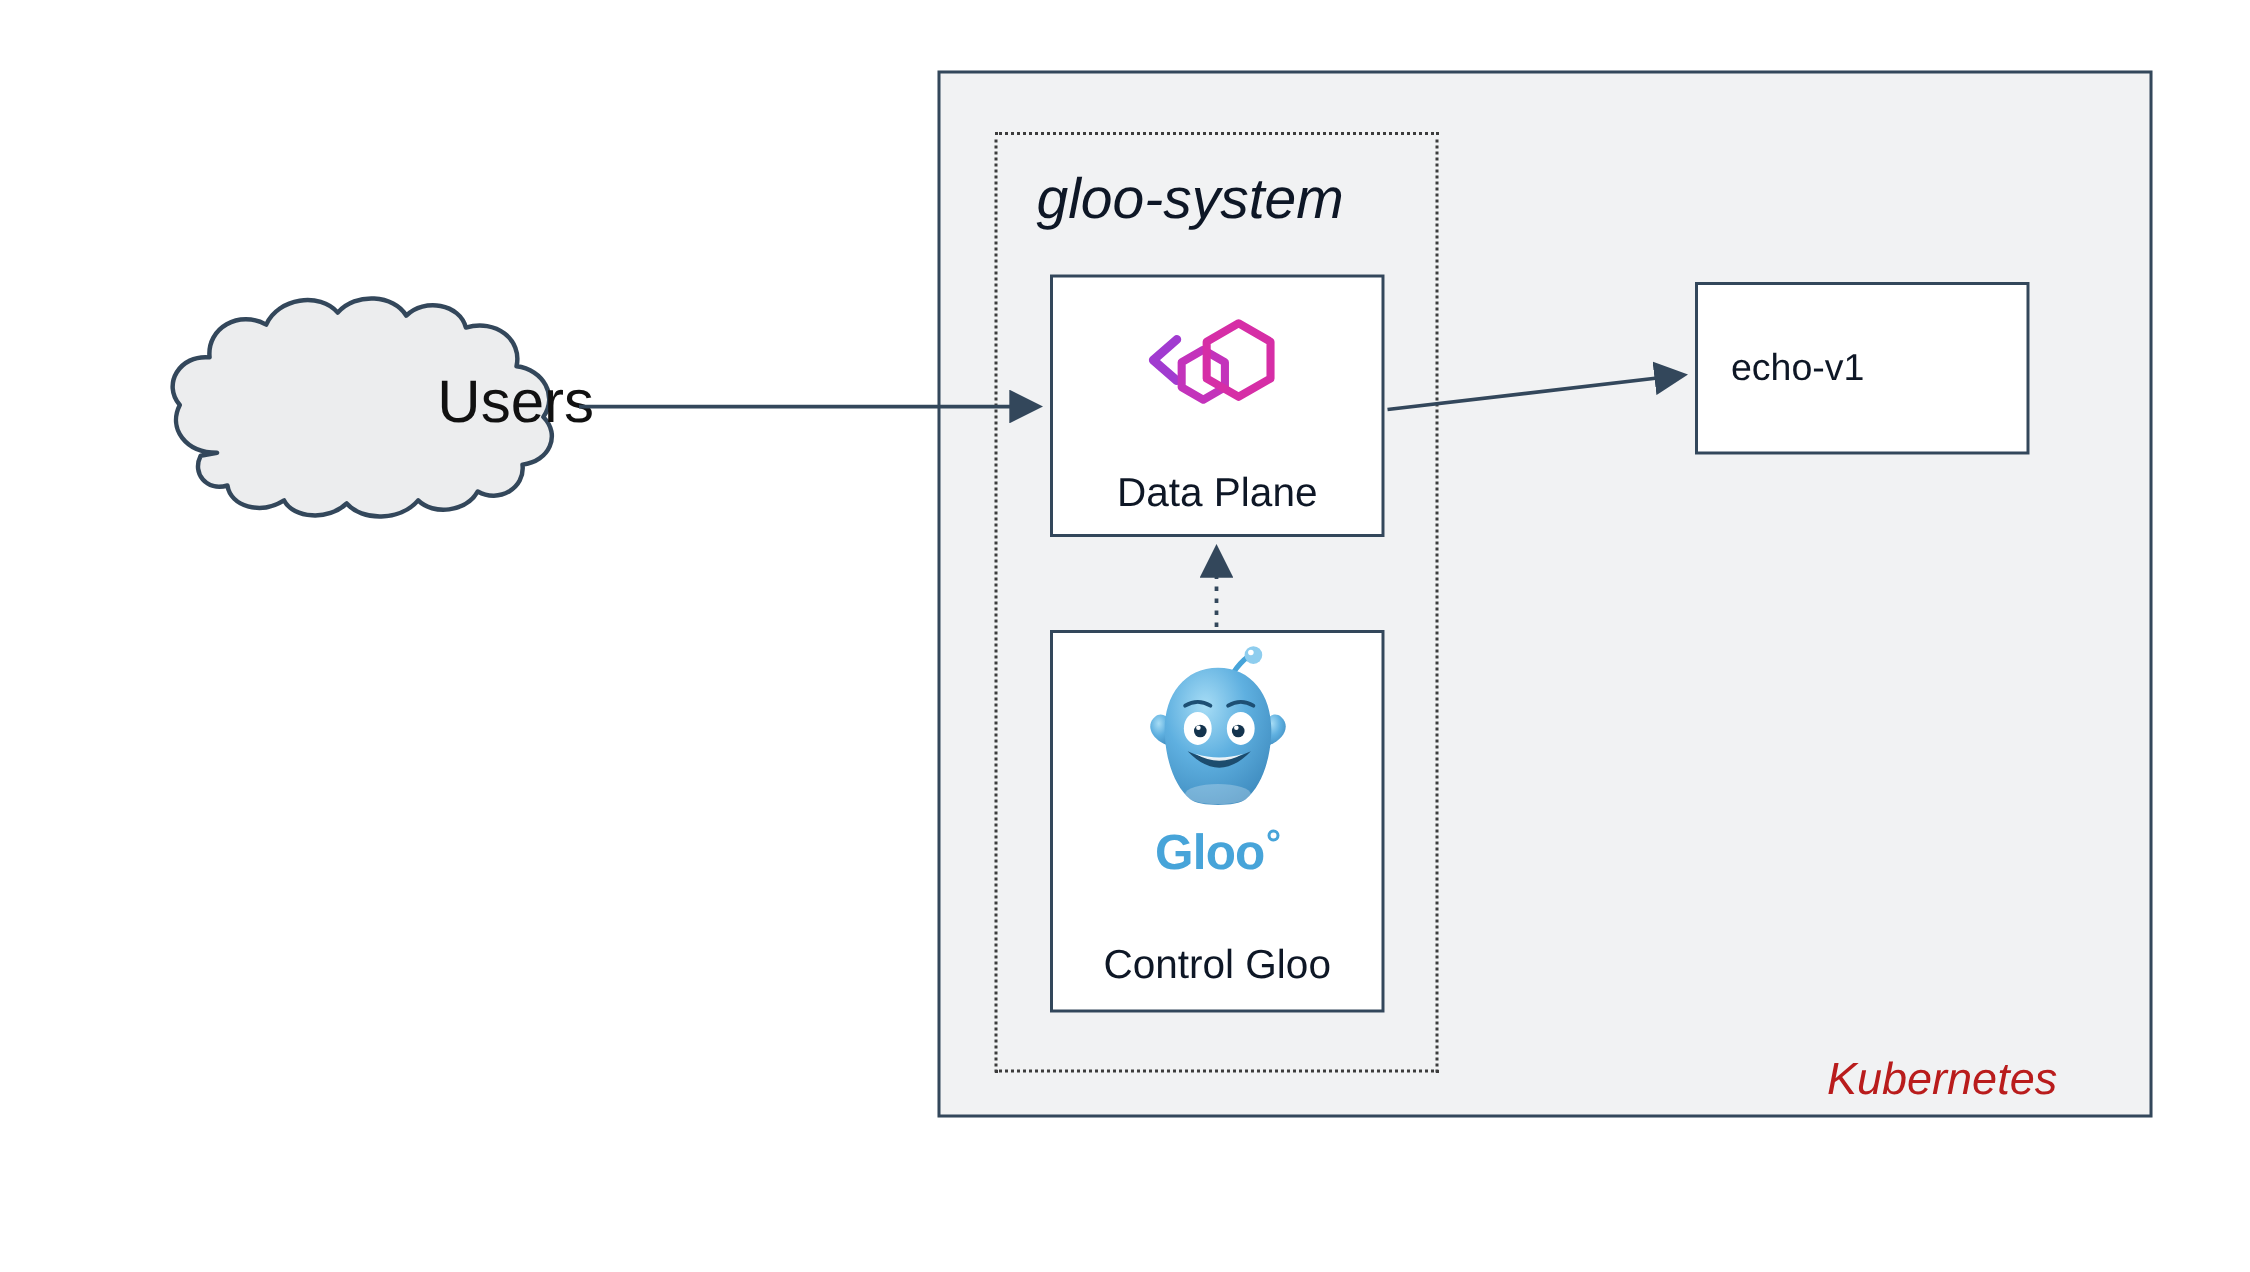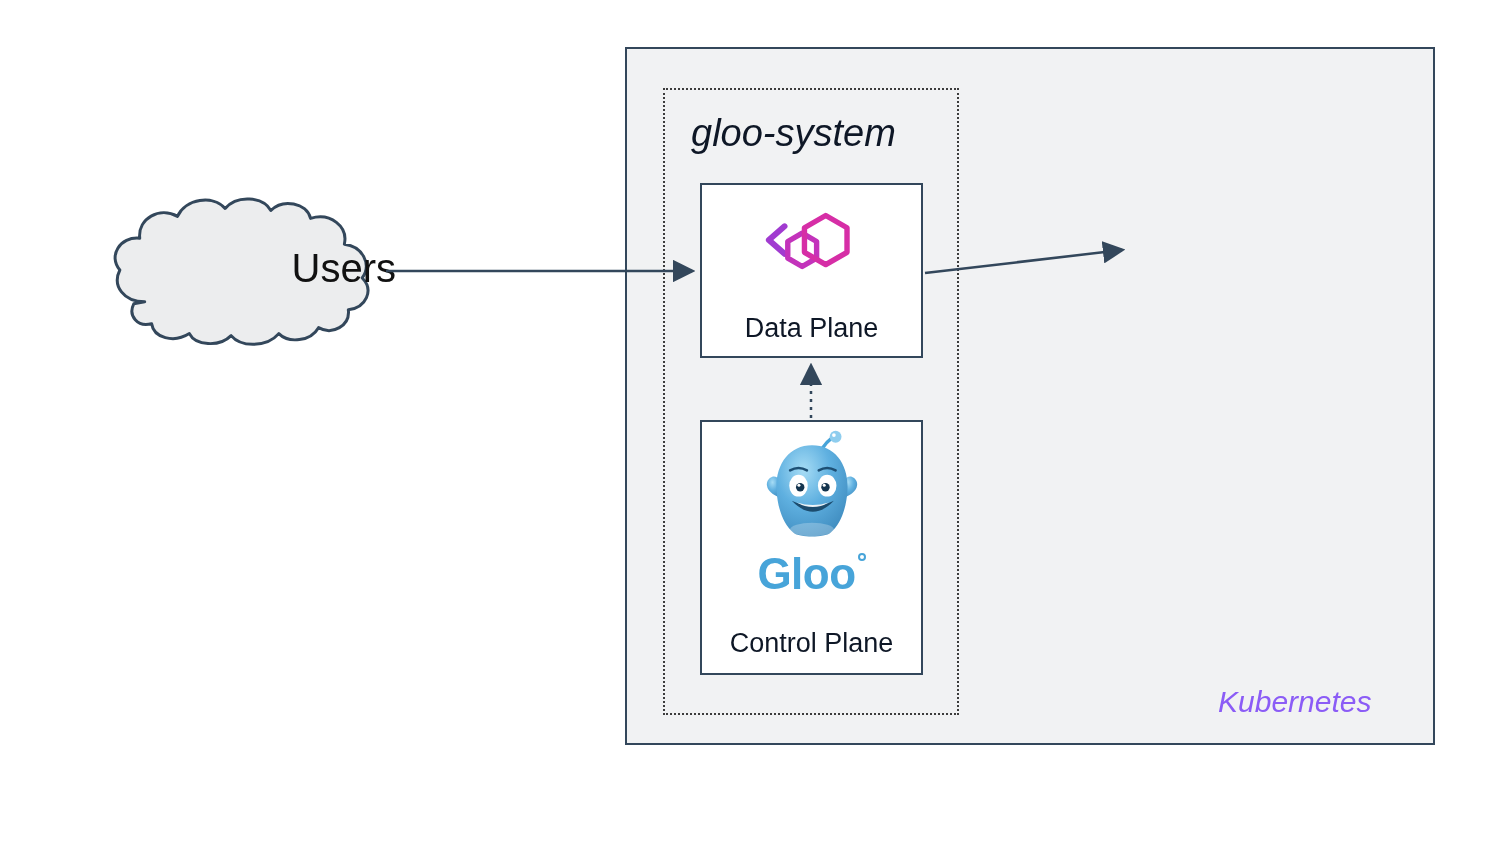--- a/index.html
+++ b/index.html
@@ -8,22 +8,22 @@
     position:relative; width:1500px; height:848px; background:#ffffff;
     font-family:"Liberation Sans", sans-serif; color:#0e1726; overflow:hidden;
   }
 
   
   .k8s-panel {
     position:absolute; left:625px; top:47px; width:810px; height:698px;
     background:#f1f2f3; border:2px solid #33475b;
   }
   .kubernetes-label {
-    position:absolute; left:1218px; top:685px; width:190px;
-    font-size:30px; font-style:italic; color:#8b5cf6;
+    position:absolute; left:1218px; top:703px; width:190px;
+    font-size:30px; font-style:italic; color:#b91c1c;
   }
 
   
   .namespace { position:absolute; border:2px dotted #3c3c3c; }
   .ns-gloo { left:663px; top:88px; width:296px; height:627px; }
   .ns-echo { left:1093px; top:88px; width:294px; height:533px; }
   .ns-label {
     position:absolute; left:26px; top:22px;
     font-size:38px; font-style:italic; color:#0e1726; white-space:nowrap;
   }
@@ -50,21 +50,21 @@
 
   
   .cloud-svg { position:absolute; left:98px; top:190px; width:298px; height:170px; }
   .users-label {
     position:absolute; left:98px; top:246px; width:298px;
     text-align:right; font-size:40px; color:#111111;
   }
 
   
   .gloo-wordmark {
-    margin-top:2px; font-size:44px; font-weight:800;
+    margin-top:2px; font-size:33px; font-weight:800;
     color:#47a4d9; letter-spacing:-0.5px; line-height:1.1;
     display:flex; align-items:flex-start;
   }
   .gloo-ring {
     display:inline-block; width:8px; height:8px;
     border:2.5px solid #47a4d9; border-radius:50%;
     margin-left:2px; margin-top:3px;
   }
 
   
@@ -123,23 +123,26 @@
       <circle cx="64.5" cy="65.5" r="1.8" fill="#ffffff"></circle>
       <circle cx="94.5" cy="65.5" r="1.8" fill="#ffffff"></circle>
 
       <path d="M 56 84 Q 81 110 106 84 Q 81 96 56 84 Z" fill="#1c4c6e"></path>
       <path d="M 62 86 Q 81 97 100 86 Q 81 92 62 86 Z" fill="#ffffff" opacity="0.9"></path>
     </svg>
     <div class="gloo-wordmark">
       <span>Gloo</span>
       <span class="gloo-ring"></span>
     </div>
-    <div class="node-label">Control Plane</div>
+    <div class="node-label">Control Gloo</div>
   </div>
 
+  <div class="node echo-v1">
+    <span>echo-v1</span>
+  </div>
 
   <svg class="cloud-svg" viewBox="0 0 300 170">
     <path d="M 47 112
              C 26 112, 14 96, 22 80
              C 10 66, 22 46, 42 48
              C 40 28, 62 16, 80 26
              C 88 8, 116 4, 128 18
              C 140 4, 166 6, 174 20
              C 186 8, 210 12, 214 28
              C 234 22, 252 36, 248 54

